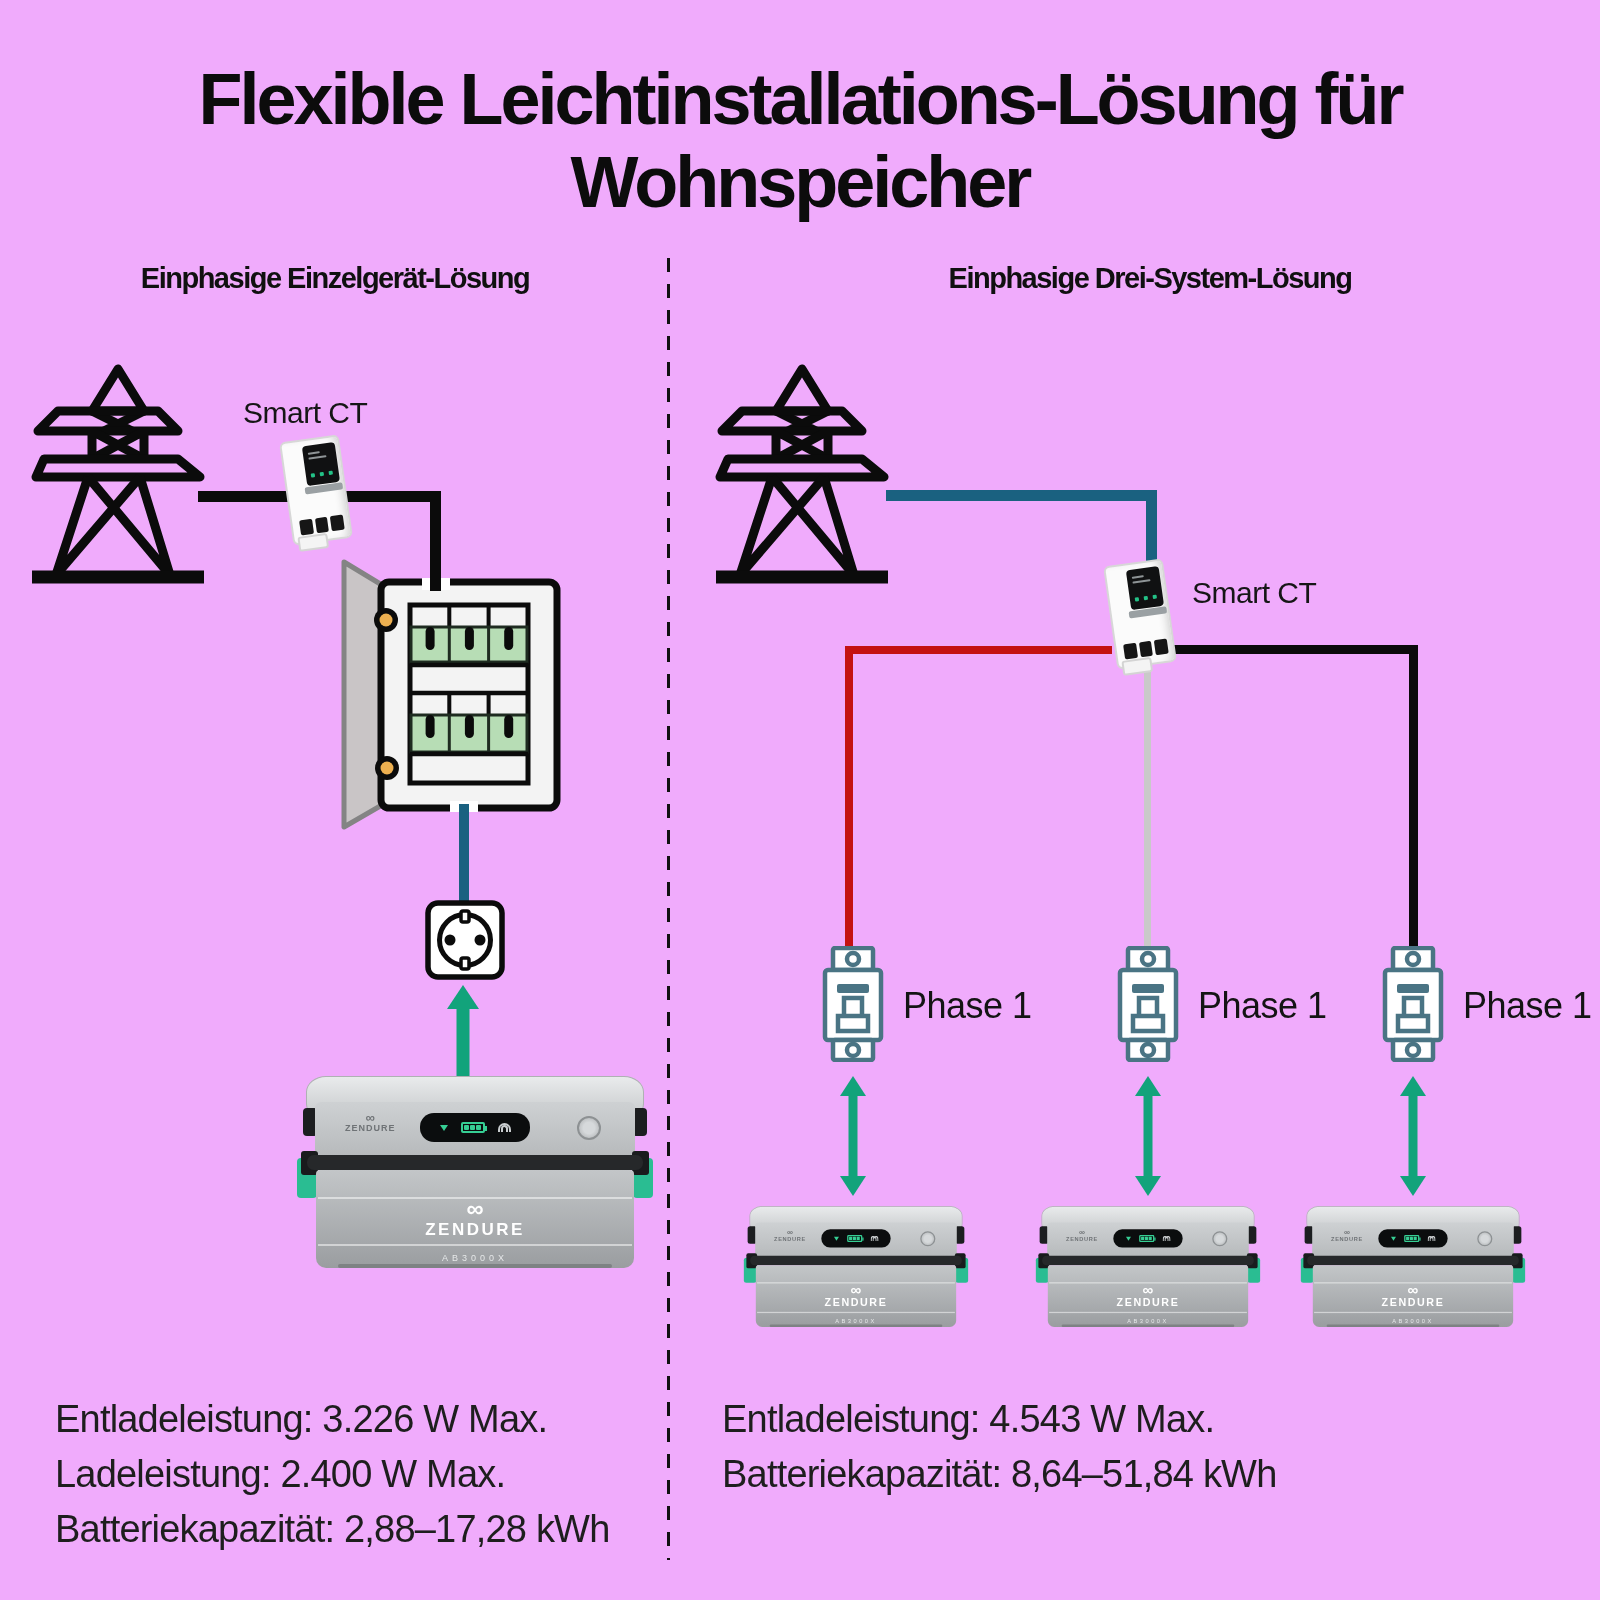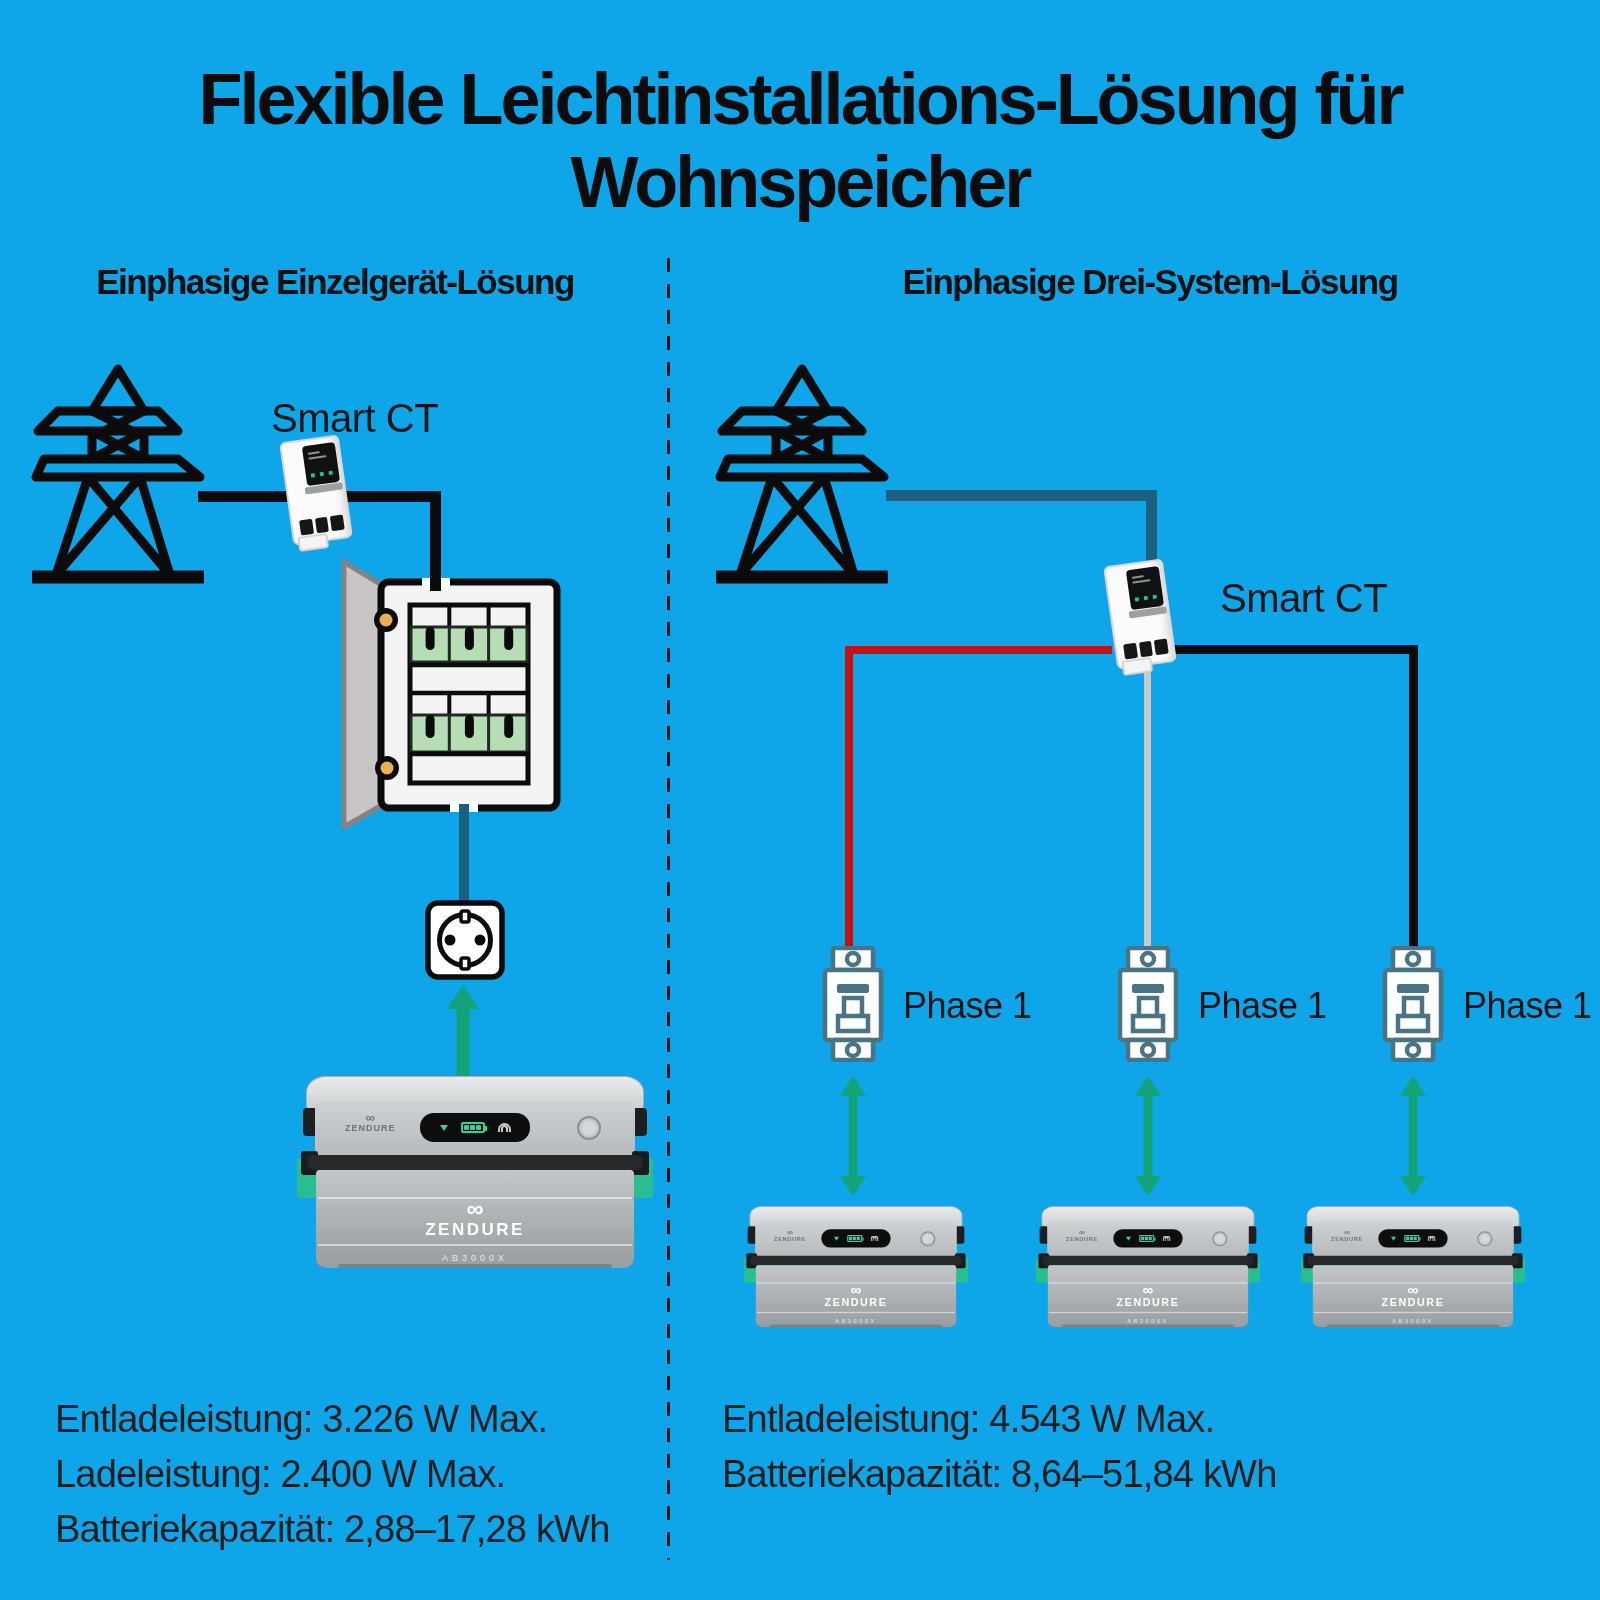--- a/index.html
+++ b/index.html
@@ -1,31 +1,31 @@
 <!DOCTYPE html>
 <html><head>
 <meta charset="utf-8">
 <style>
   html,body{margin:0;padding:0;background:#fff;}
-  .canvas{position:relative;width:1600px;height:1600px;background:#0ea5e9;overflow:hidden;
+  .canvas{position:relative;width:1600px;height:1600px;background:#f0abfc;overflow:hidden;
           font-family:"Liberation Sans",sans-serif;color:#0c0c0c;}
   .abs{position:absolute;}
 
   
   .title{top:58px;left:0;width:1600px;text-align:center;font-size:72px;font-weight:700;
          letter-spacing:-3px;line-height:83px;color:#0c0c0c;}
-  .sec-head{top:262px;font-size:35px;font-weight:700;letter-spacing:-1.5px;text-align:center;color:#101010;}
+  .sec-head{top:262px;font-size:29px;font-weight:700;letter-spacing:-1.5px;text-align:center;color:#101010;}
   .sec-head.left{left:0;width:670px;}
   .sec-head.right{left:700px;width:900px;}
 
   .divider{left:667px;top:258px;width:3px;height:1302px;
            background:repeating-linear-gradient(to bottom,#111 0 14px,transparent 14px 26px);}
 
   
-  .lbl{font-size:40px;letter-spacing:-0.5px;color:#161616;white-space:nowrap;margin-left:28px;}
+  .lbl{font-size:30px;letter-spacing:-0.5px;color:#161616;white-space:nowrap;}
   .phase-lbl{font-size:36px;letter-spacing:-0.5px;color:#141414;white-space:nowrap;}
 
   .specs{font-size:38px;letter-spacing:-0.8px;line-height:55px;color:#1e1e1e;white-space:nowrap;}
 
   
   .wire{position:absolute;}
   .w-black{background:#0b0b0b;}
   .w-blue{background:#1A6180;}
   .w-red{background:#C41212;}
   .w-gray{background:#C9C9C9;}

